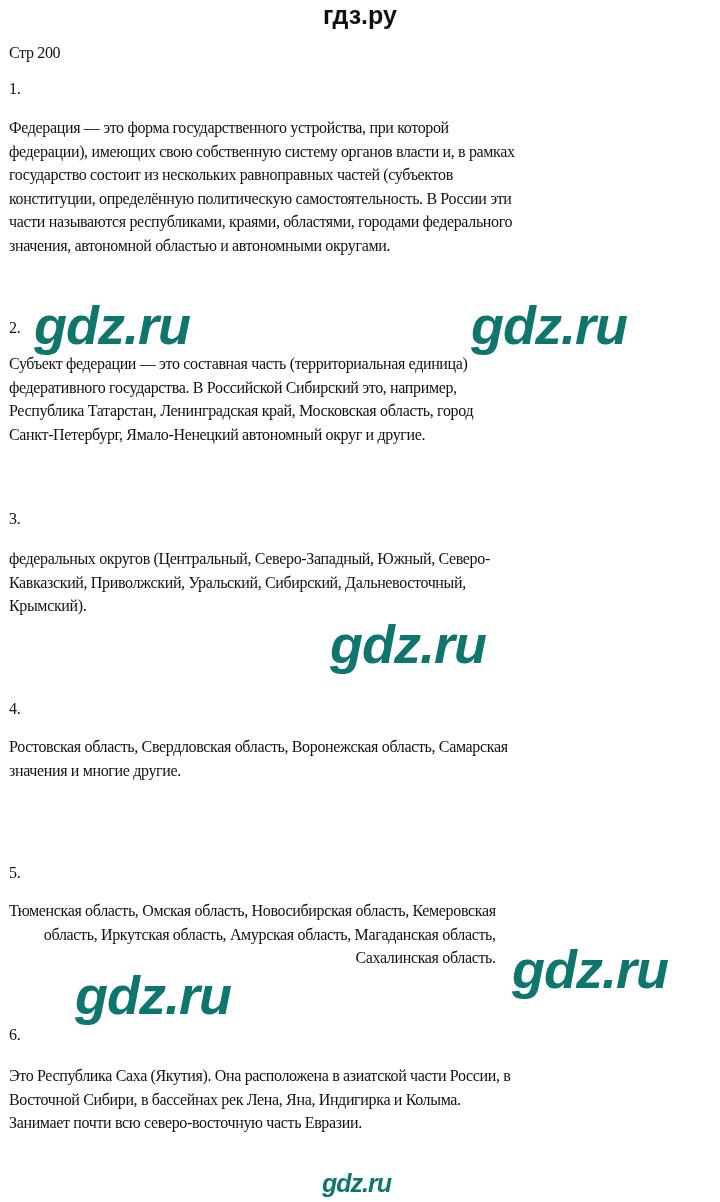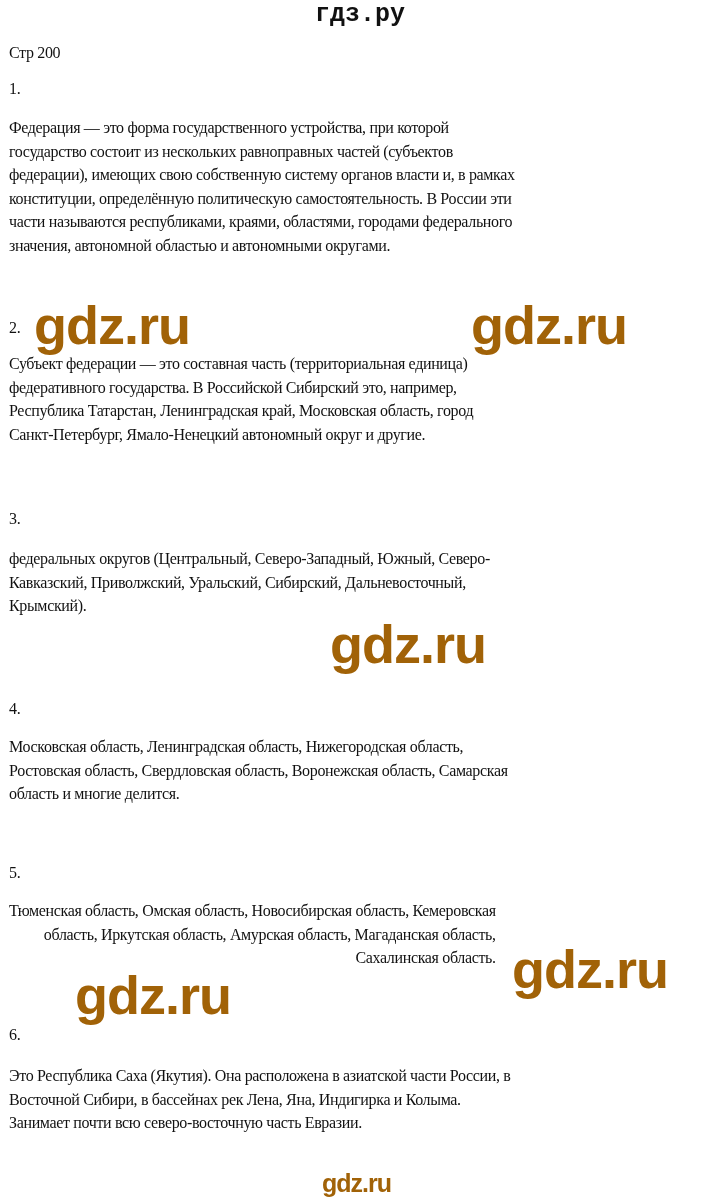--- a/index.html
+++ b/index.html
@@ -14,58 +14,59 @@
       overflow: hidden;
       color: #111111;
       font-family: "Liberation Serif", "DejaVu Serif", serif;
     }
     .header-wm {
       position: absolute;
       top: 0px;
       left: 0;
       width: 720px;
       text-align: center;
-      font-family: Liberation Mono, monospace;
+      font-family: Liberation Sans, sans-serif;
       font-weight: bold;
       font-size: 25px;
       line-height: 30px;
       color: #111;
     }
     .txt {
       position: absolute;
       left: 9px;
       font-size: 16px;
       line-height: 23.5px;
       letter-spacing: -0.35px;
       white-space: nowrap;
       transform-origin: left top;
     }
     .para-line { display: block; }
     .wm {
       position: absolute;
       font-family: "Liberation Sans", "DejaVu Sans", sans-serif;
       font-weight: bold;
-      color: #a16207;
+      color: #0f766e;
       letter-spacing: -1px;
+      font-style: italic;
     }
     .wm.big { font-size: 54px; line-height: 54px; }
     .wm.small { font-size: 25px; line-height: 30px; }
   </style>
 </head>
 <body>
 
 <div class="header-wm">гдз.ру</div>
 
 <div class="txt" style="top:41px;">Стр 200</div>
 
 <div class="txt" style="top:77px;">1.</div>
 <div class="txt" style="top:116px;">
   <span class="para-line">Федерация — это форма государственного устройства, при которой</span>
+  <span class="para-line">федерации), имеющих свою собственную систему органов власти и, в рамках</span>
   <span class="para-line">государство состоит из нескольких равноправных частей (субъектов</span>
-  <span class="para-line">федерации), имеющих свою собственную систему органов власти и, в рамках</span>
   <span class="para-line">конституции, определённую политическую самостоятельность. В России эти</span>
   <span class="para-line">части называются республиками, краями, областями, городами федерального</span>
   <span class="para-line">значения, автономной областью и автономными округами.</span>
 </div>
 
 <div class="txt" style="top:316px;">2.</div>
 <div class="txt" style="top:352px;">
   <span class="para-line">Субъект федерации — это составная часть (территориальная единица)</span>
   <span class="para-line">федеративного государства. В Российской Сибирский это, например,</span>
   <span class="para-line">Республика Татарстан, Ленинградская край, Московская область, город</span>
@@ -74,23 +75,22 @@
 
 <div class="txt" style="top:507px;">3.</div>
 <div class="txt" style="top:547px;">
   <span class="para-line">федеральных округов (Центральный, Северо-Западный, Южный, Северо-</span>
   <span class="para-line">Кавказский, Приволжский, Уральский, Сибирский, Дальневосточный,</span>
   <span class="para-line">Крымский).</span>
 </div>
 
 <div class="txt" style="top:697px;">4.</div>
 <div class="txt" style="top:735px;">
-  <span class="para-line">Московская область, Ленинградская область, Нижегородская область,</span>
   <span class="para-line">Ростовская область, Свердловская область, Воронежская область, Самарская</span>
-  <span class="para-line">область и многие делится.</span>
+  <span class="para-line">значения и многие другие.</span>
 </div>
 
 <div class="txt" style="top:861px;">5.</div>
 <div class="txt" style="top:899px;text-align:right;">
   <span class="para-line">Тюменская область, Омская область, Новосибирская область, Кемеровская</span>
   <span class="para-line">область, Иркутская область, Амурская область, Магаданская область,</span>
   <span class="para-line">Сахалинская область.</span>
 </div>
 
 <div class="txt" style="top:1023px;">6.</div>

